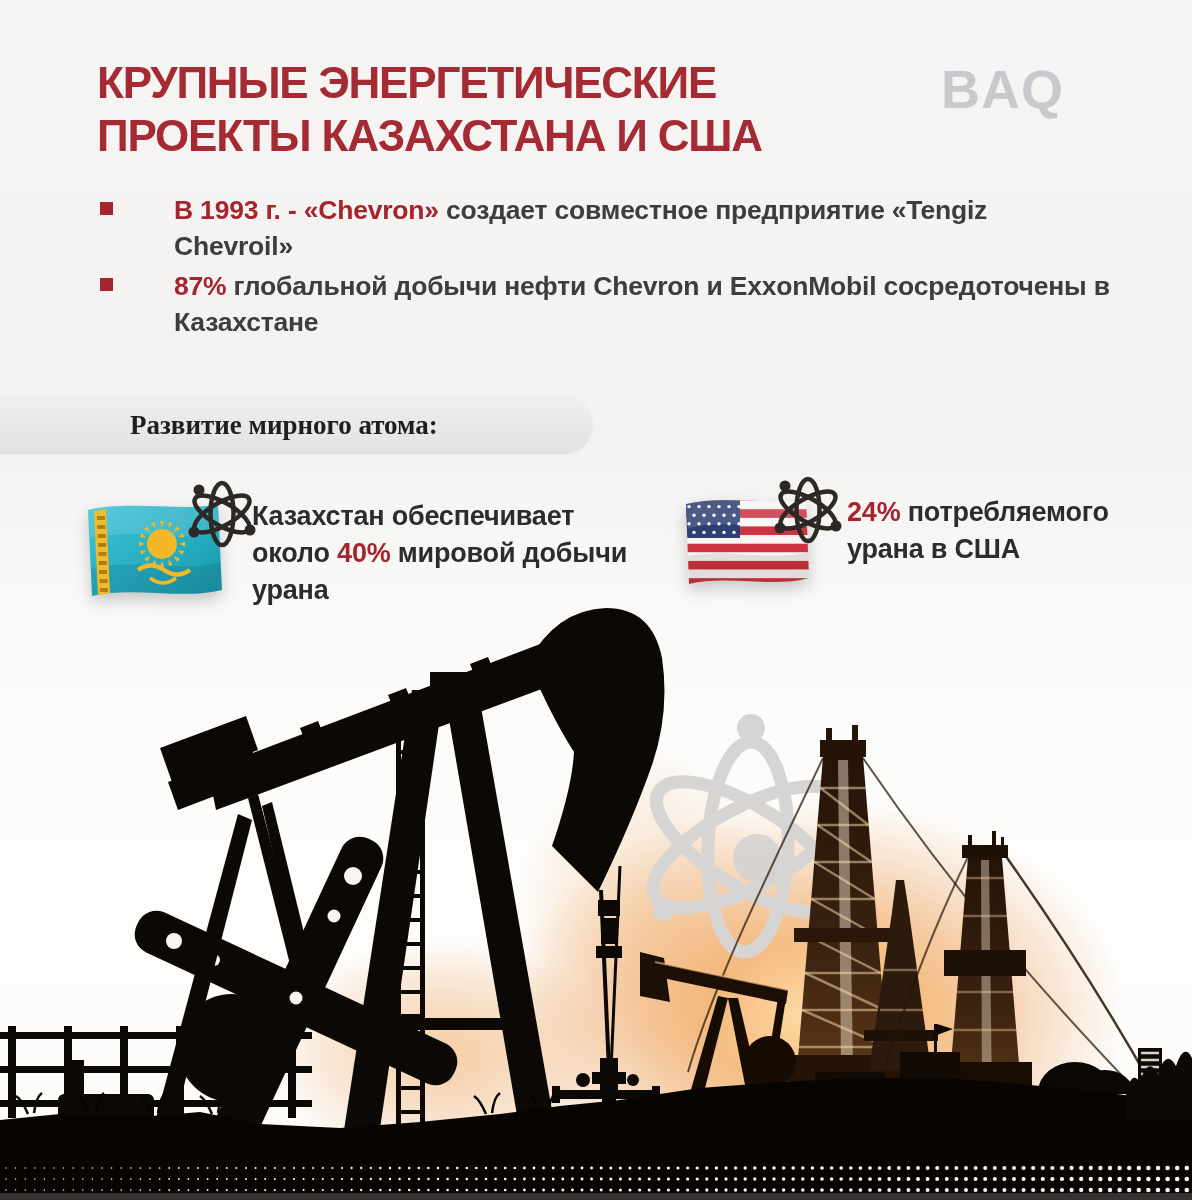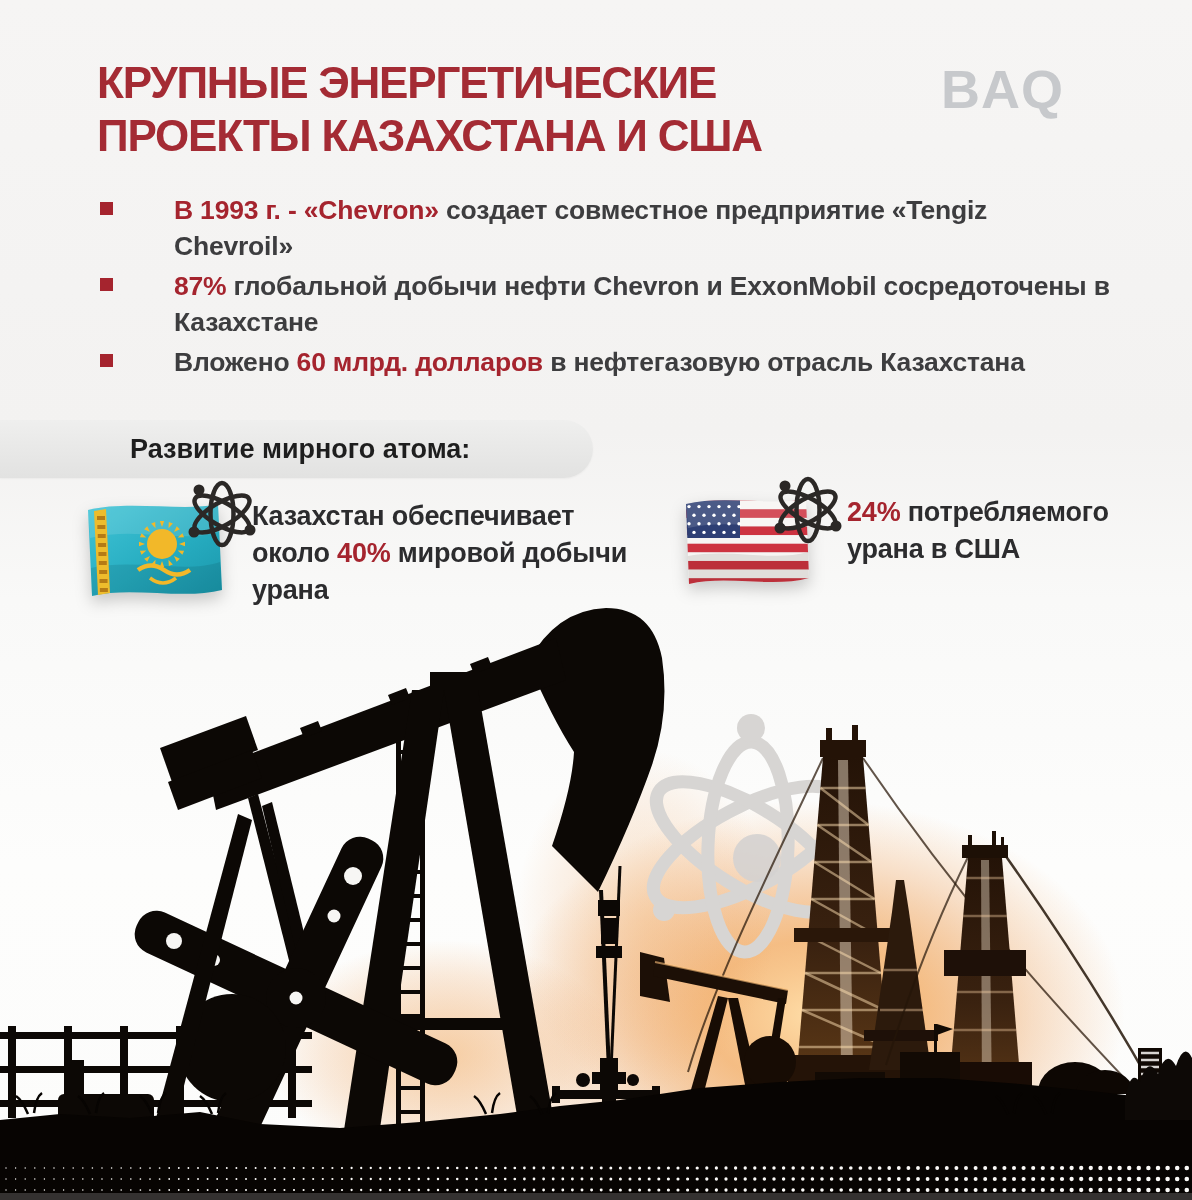--- a/index.html
+++ b/index.html
@@ -23,25 +23,26 @@
   .bullet.b3{top:344px;}
   .bullet .sq{flex:0 0 auto;width:13px;height:13px;background:#a5242e;margin:10px 13px 0 0;}
   .bullet-text{
     font-size:26.5px;font-weight:700;line-height:36px;color:#3d3d3f;letter-spacing:-0.2px;margin-left:48px;
   }
   .bullet.b1 .bullet-text{max-width:900px;}
   .bullet.b2 .bullet-text{max-width:1035px;}
   .bullet.b3 .bullet-text{max-width:1035px;}
   .accent{color:#a5242e;}
   .band{
-    position:absolute;left:0;top:420px;width:593px;height:58px;
+    position:absolute;left:0;top:396px;width:593px;height:58px;
     background:linear-gradient(180deg,#efefee,#e2e2e1);
     border-radius:0 29px 29px 0;
     display:flex;align-items:center;
     box-shadow:0 1px 2px rgba(0,0,0,0.04);
+    font-family:Liberation Serif, serif;
   }
   .band-label{margin-left:130px;font-size:27px;font-weight:700;color:#1e1e1e;}
   .fact{position:absolute;display:flex;z-index:5;}
   .fact-kz{left:78px;top:496px;justify-content:center;}
   .fact-us{left:678px;top:492px;}
   .flagwrap{position:relative;flex:0 0 auto;}
   .flagwrap svg.flag{filter:drop-shadow(0 7px 8px rgba(0,0,0,0.20));}
   .atom-badge{position:absolute;top:-18px;right:-34px;}
   .fact-text{
     font-size:27px;font-weight:700;line-height:37px;color:#2c2c2e;letter-spacing:-0.2px;
@@ -63,24 +64,20 @@
 
   <div class="logo">BAQ</div>
 
   <div class="bullet b1">
     <span class="sq"></span>
     <div class="bullet-text"><span class="accent">В 1993 г. - «Chevron»</span><span> создает совместное предприятие «Tengiz Chevroil»</span></div>
   </div>
   <div class="bullet b2">
     <span class="sq"></span>
     <div class="bullet-text"><span class="accent">87%</span><span> глобальной добычи нефти Chevron и ExxonMobil сосредоточены в Казахстане</span></div>
-  </div>
-  <div class="bullet b3">
-    <span class="sq"></span>
-    <div class="bullet-text"><span>Вложено </span><span class="accent">60 млрд. долларов</span><span> в нефтегазовую отрасль Казахстана</span></div>
   </div>
 
   <div class="band">
     <span class="band-label">Развитие мирного атома:</span>
   </div>
 
   <div class="fact fact-kz">
     <div class="flagwrap">
       <svg class="flag" width="150" height="112" viewBox="0 0 150 112">
         <defs>

